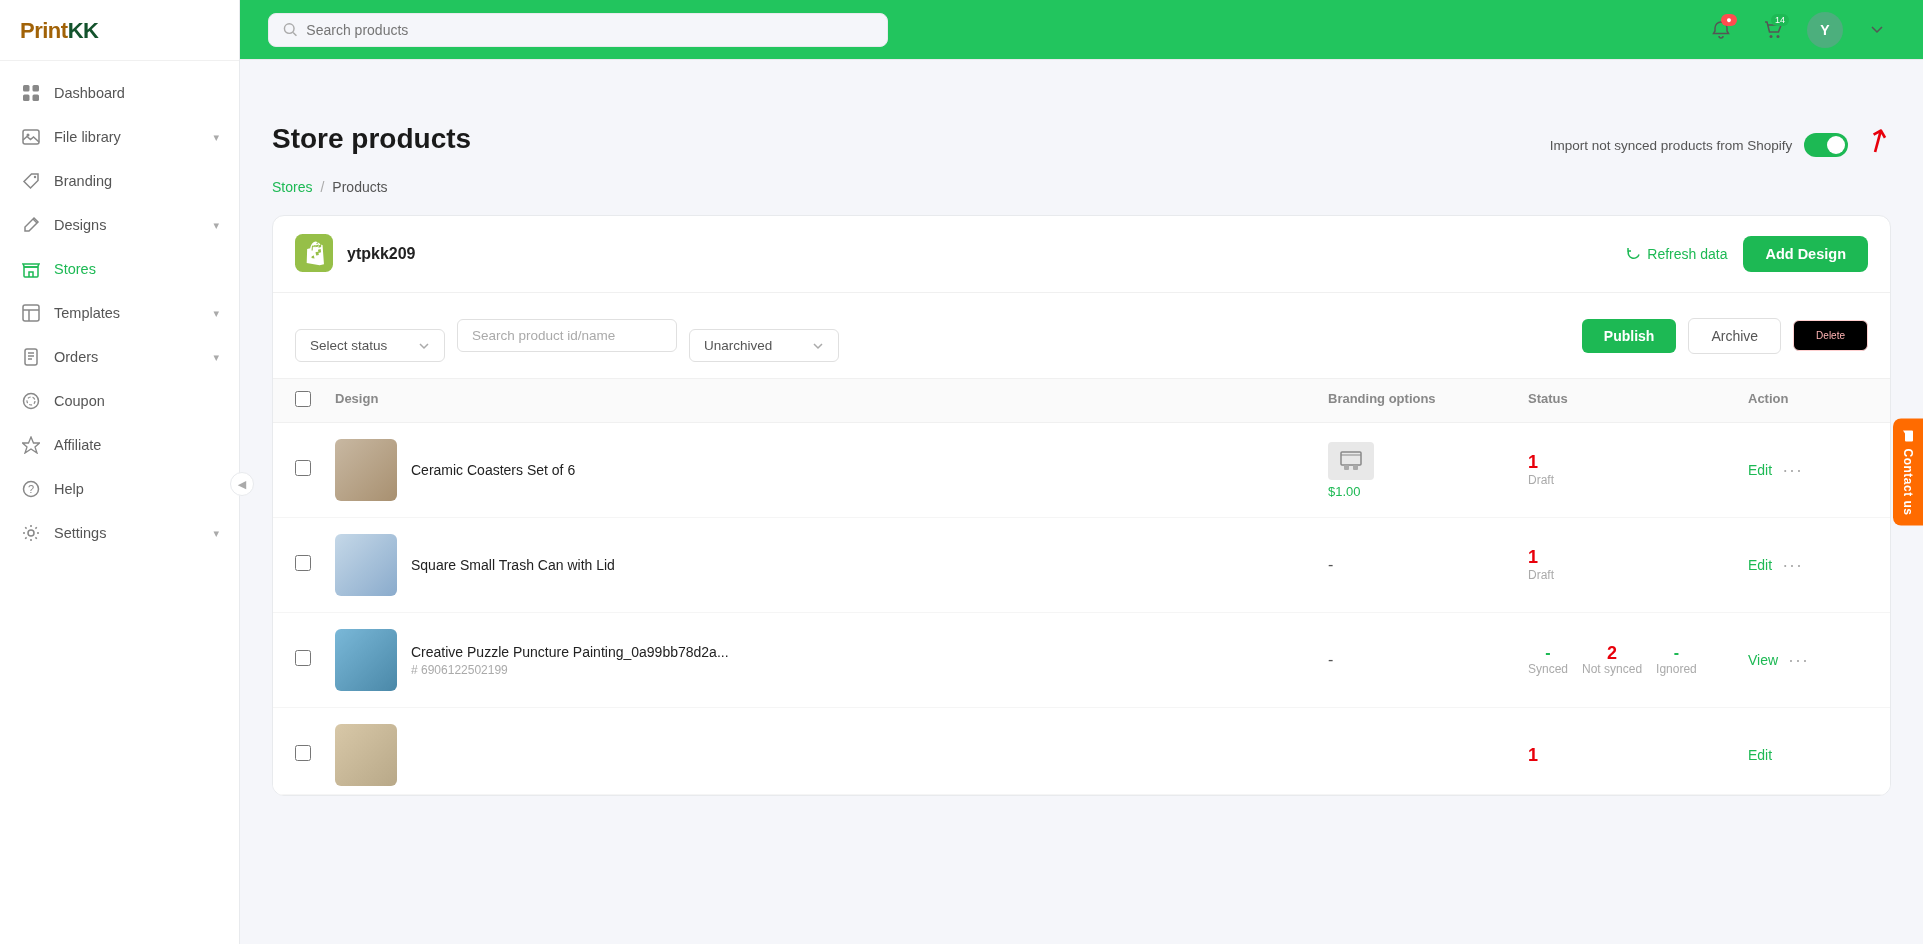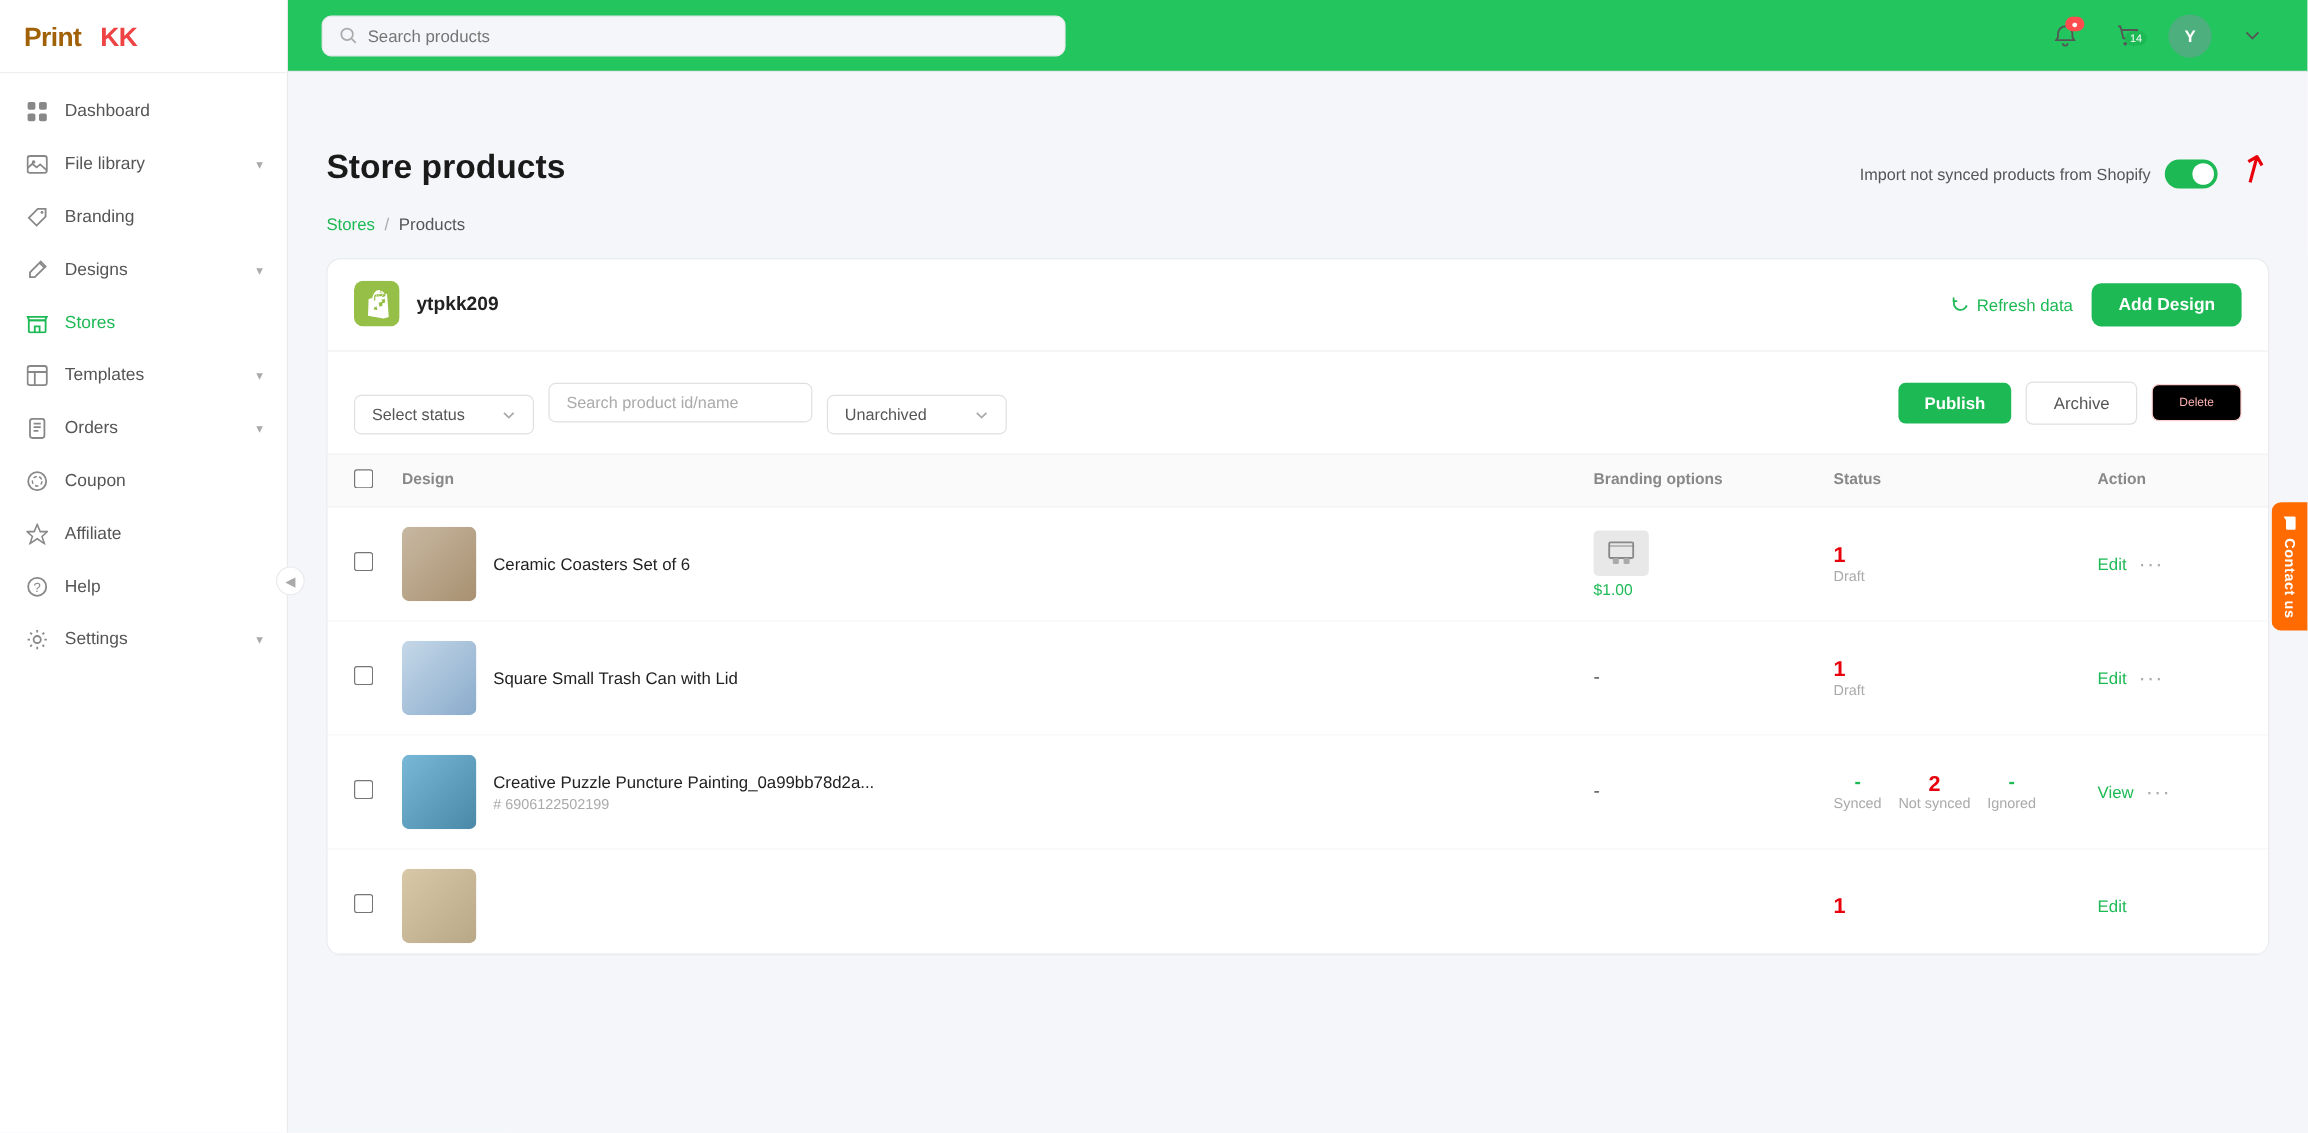--- a/index.html
+++ b/index.html
@@ -19,21 +19,21 @@
     .sidebar-logo {
       padding: 18px 20px 16px;
       border-bottom: 1px solid #f0f0f0;
     }
     .logo-text {
       font-size: 22px;
       font-weight: 700;
       letter-spacing: -0.5px;
     }
     .logo-print { color: #a16207; }
-    .logo-kk { color: #ef4444; margin-left: 16px; }
+    .logo-kk { color: #14532d; }
 
     .sidebar-nav { padding: 10px 0; flex: 1; }
     .nav-item {
       display: flex;
       align-items: center;
       padding: 11px 20px;
       cursor: pointer;
       color: #555;
       font-size: 14.5px;
       font-weight: 500;
@@ -117,21 +117,20 @@
       background: #ff4d4f;
       color: #fff;
       font-size: 9px;
       border-radius: 8px;
       padding: 1px 4px;
       min-width: 16px;
       text-align: center;
     }
     .cart-badge {
       background: #1db954;
-      margin-top: 12px;
     }
     .avatar {
       width: 36px;
       height: 36px;
       border-radius: 50%;
       background: #4caf7d;
       display: flex;
       align-items: center;
       justify-content: center;
       color: #fff;

